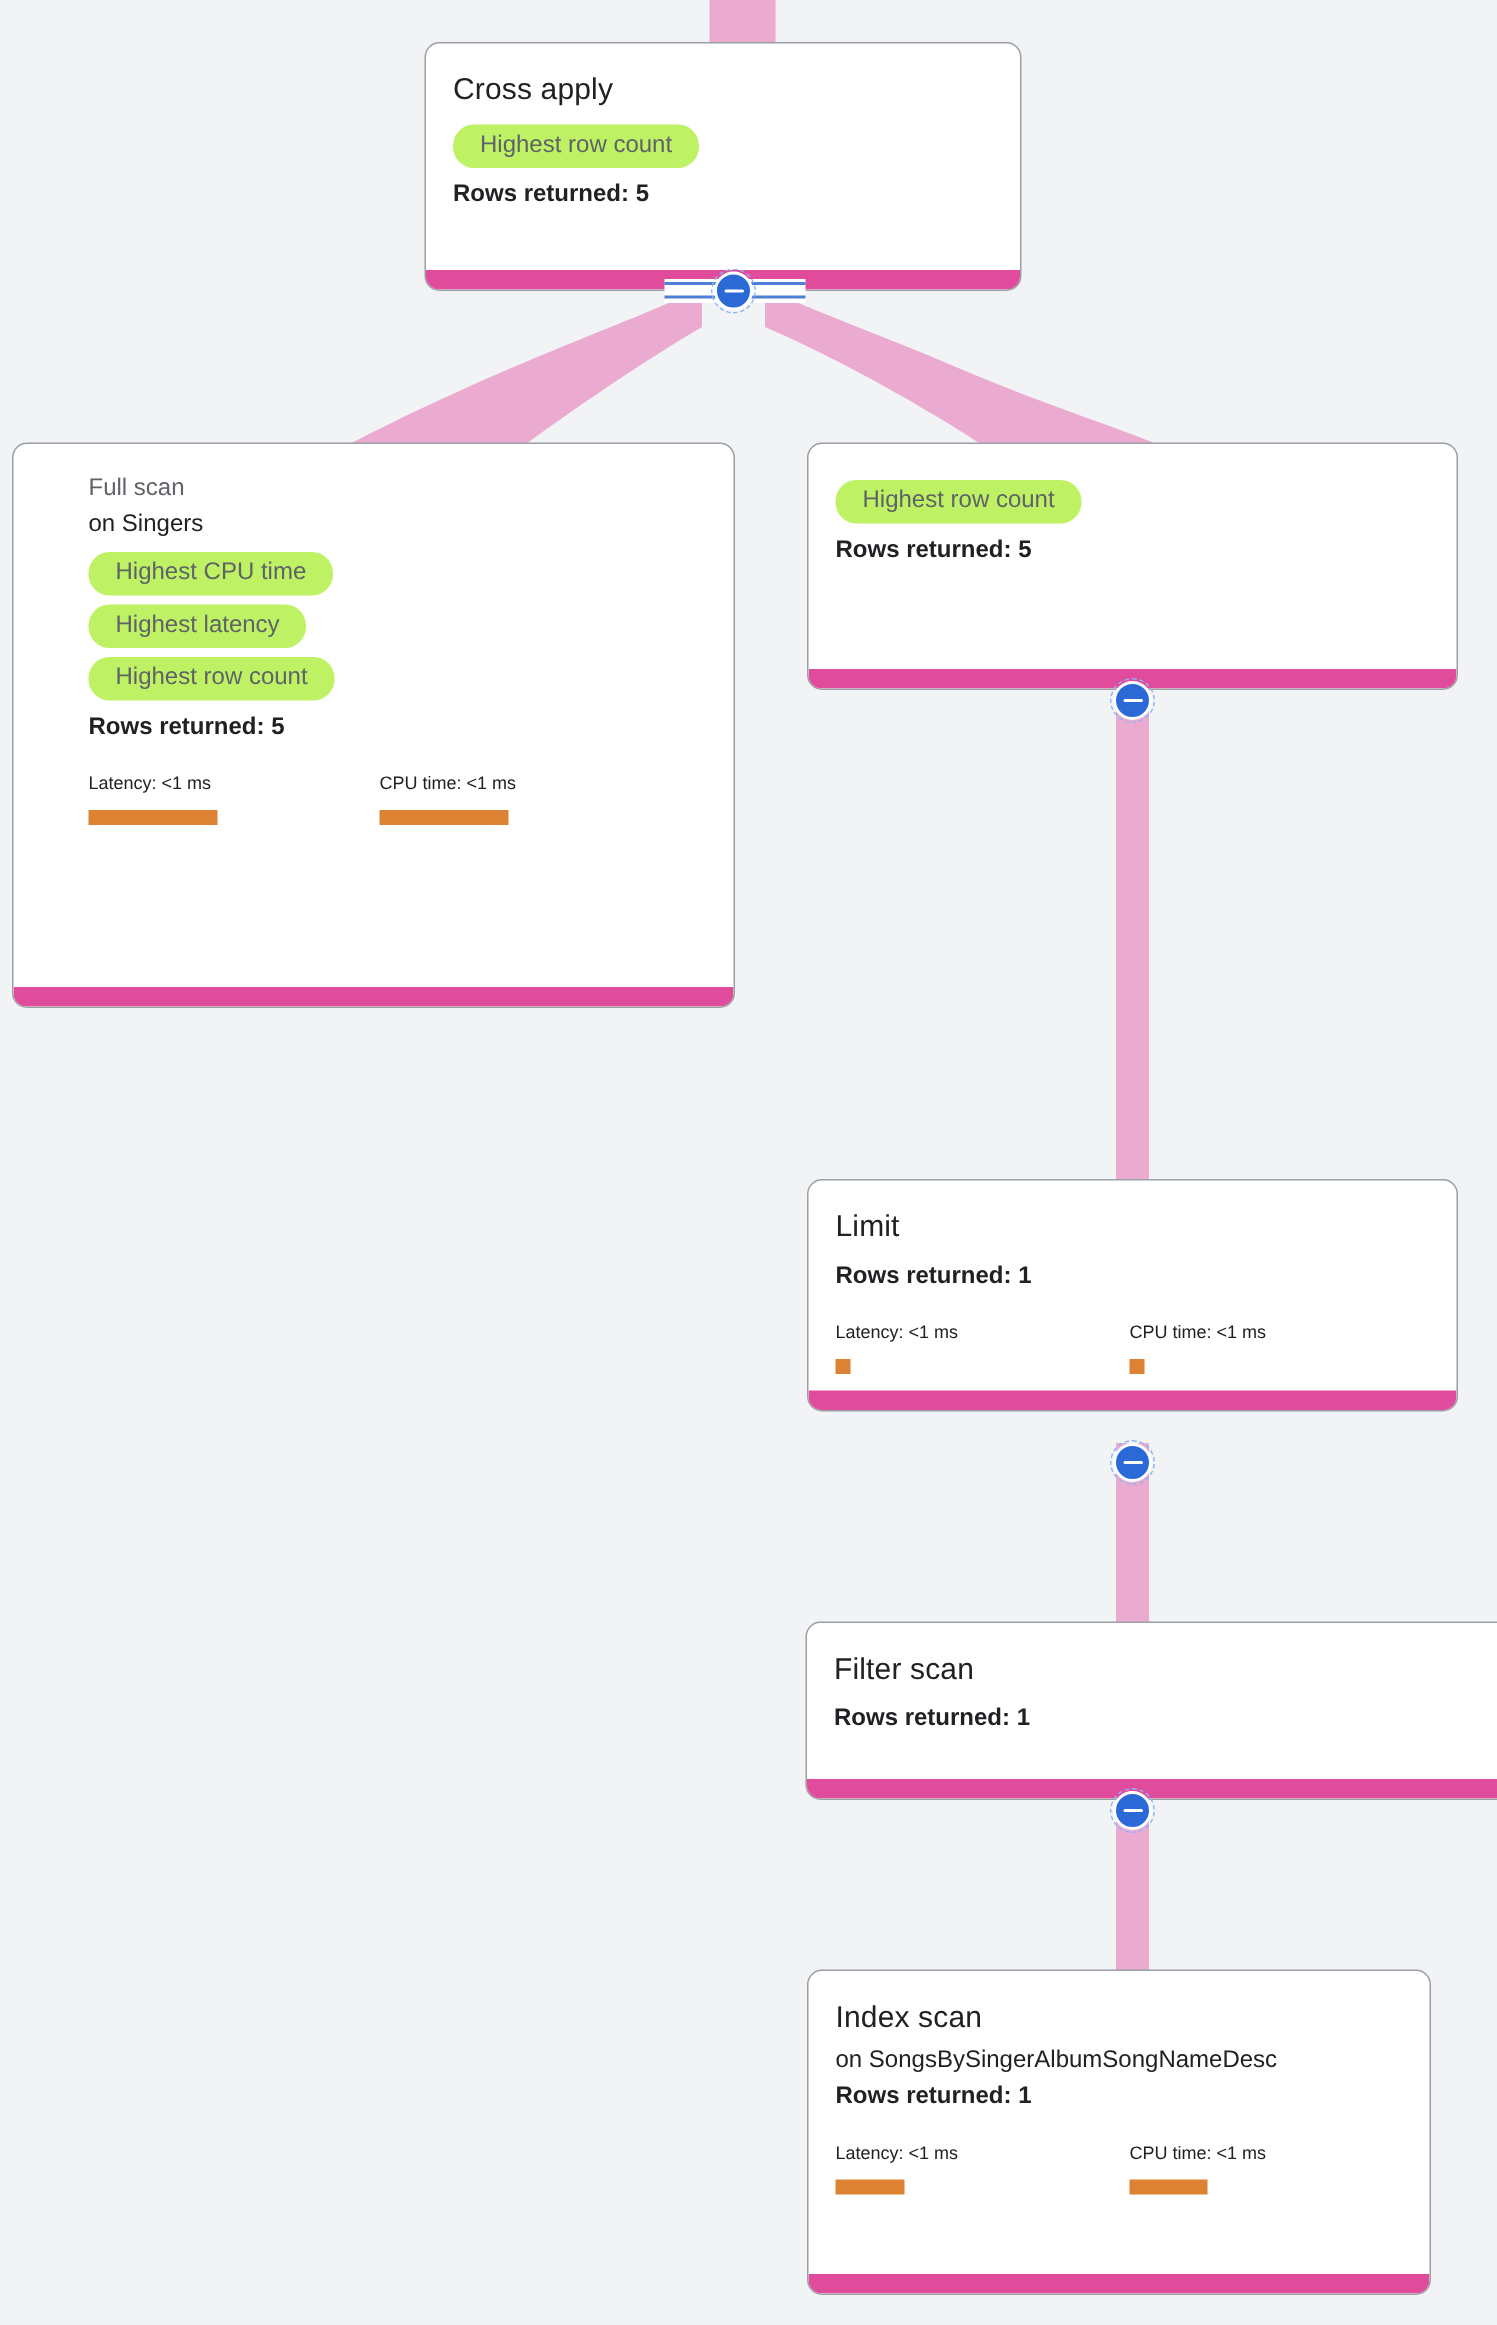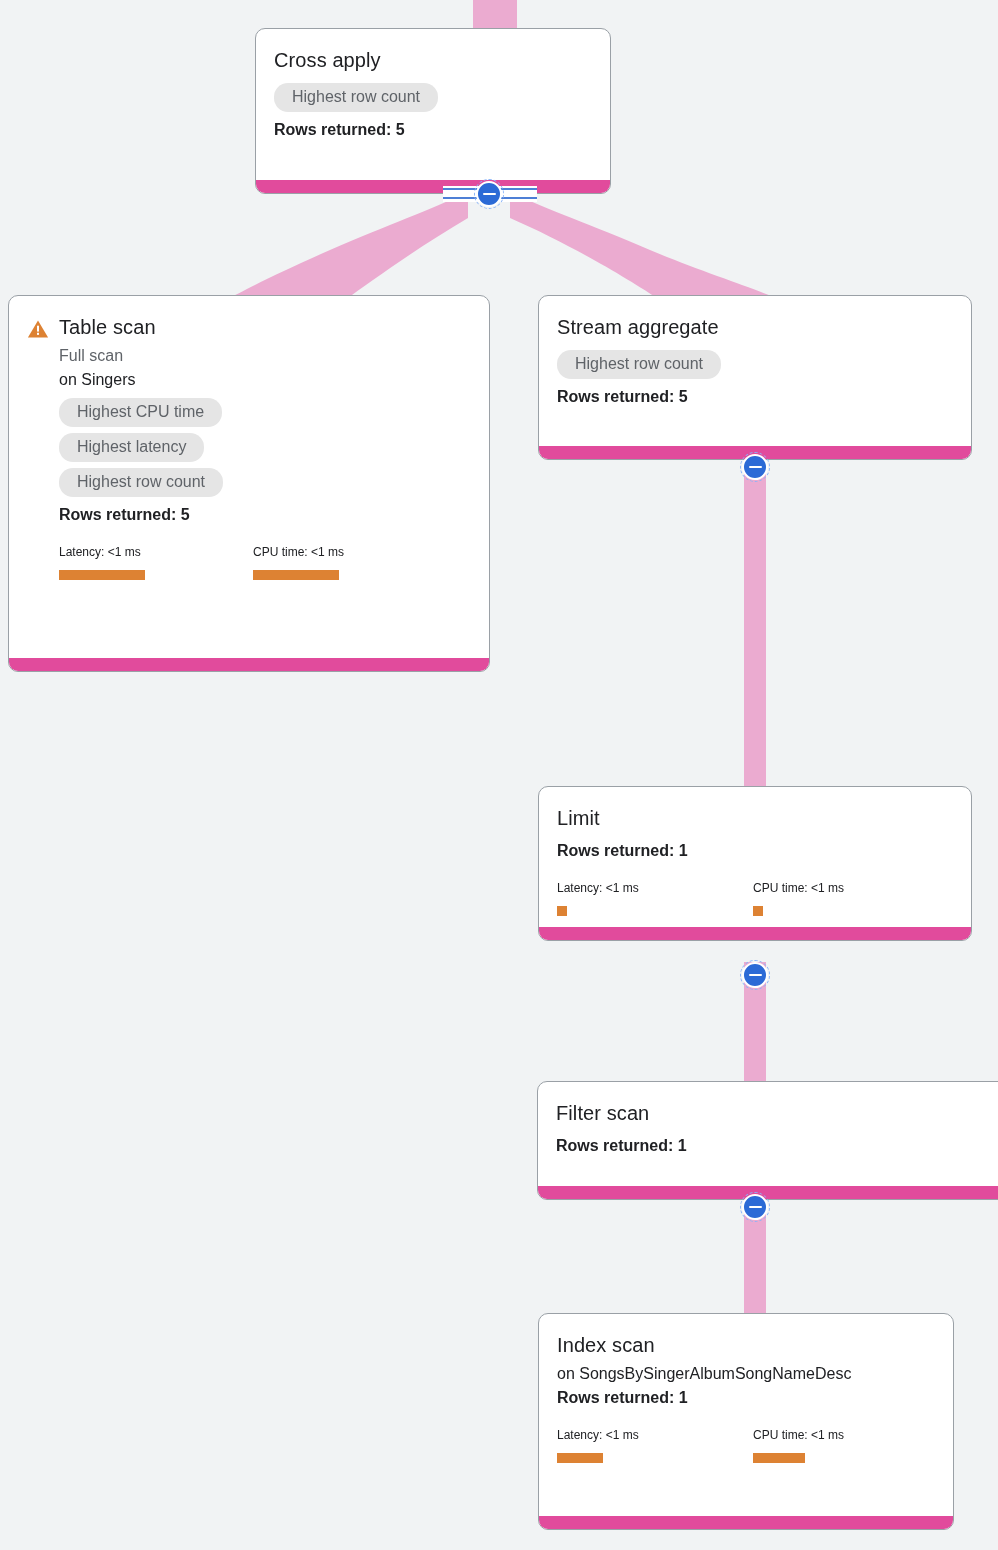--- a/index.html
+++ b/index.html
@@ -88,21 +88,21 @@
     font-size: 16px;
     line-height: 24px;
     color: #202124;
     white-space: nowrap;
   }
   .sub-line.muted {
     color: #5f6368;
   }
   .chip {
     display: inline-block;
-    background: #e5e5e5;
+    background: #bef264;
     color: #5f6368;
     border-radius: 14px;
     font-size: 16px;
     line-height: 20px;
     padding: 4px 18px 5px 18px;
     margin: 6px 0 0 0;
   }
   .chip-row {
     display: block;
   }
@@ -201,21 +201,21 @@
              C 630 280, 570 244, 510 218
              Z" fill="#ebabd0"></path>
 
     <rect x="744" y="460" width="22" height="330" fill="#ebabd0"></rect>
 
     <rect x="744" y="962" width="22" height="122" fill="#ebabd0"></rect>
 
     <rect x="744" y="1192" width="22" height="128" fill="#ebabd0"></rect>
   </svg>
 
-  <div class="node" style="left:255px; top:28px; width:356px; height:166px;">
+  <div class="node" style="left:283px; top:28px; width:398px; height:166px;">
     <div class="node-inner">
       <div class="node-head">
         <div class="node-title">Cross apply</div>
       </div>
       <div class="node-body">
         <div class="chip-row">
           <span class="chip">Highest row count</span>
         </div>
         <div class="rows-line">Rows returned: 5</div>
       </div>
@@ -227,28 +227,20 @@
     <div class="railbg"></div>
     <div class="rail r1"></div>
     <div class="rail r2"></div>
   </div>
   <div class="collapse-btn" style="left:476px; top:181px;">
     <span class="minus"></span>
   </div>
 
   <div class="node" style="left:8px; top:295px; width:482px; height:377px;">
     <div class="node-inner">
-      <div class="node-head">
-        <svg class="warn-icon" viewBox="0 0 24 24" xmlns="http://www.w3.org/2000/svg">
-          <path d="M12 2.6 L23 21.4 L1 21.4 Z" fill="#dd8233"></path>
-          <rect x="10.9" y="8.4" width="2.2" height="6.4" fill="#ffffff"></rect>
-          <rect x="10.9" y="16.1" width="2.2" height="2.3" fill="#ffffff"></rect>
-        </svg>
-        <div class="node-title">Table scan</div>
-      </div>
       <div class="node-body indented">
         <div class="sub-line muted">Full scan</div>
         <div class="sub-line">on Singers</div>
         <div class="chip-row">
           <span class="chip">Highest CPU time</span>
         </div>
         <div class="chip-row">
           <span class="chip">Highest latency</span>
         </div>
         <div class="chip-row">
@@ -265,23 +257,20 @@
             <div class="metric-bar" style="width:86px;"></div>
           </div>
         </div>
       </div>
     </div>
     <div class="node-bottom-bar"></div>
   </div>
 
   <div class="node" style="left:538px; top:295px; width:434px; height:165px;">
     <div class="node-inner">
-      <div class="node-head">
-        <div class="node-title">Stream aggregate</div>
-      </div>
       <div class="node-body">
         <div class="chip-row">
           <span class="chip">Highest row count</span>
         </div>
         <div class="rows-line">Rows returned: 5</div>
       </div>
     </div>
     <div class="node-bottom-bar"></div>
   </div>
   <div class="collapse-btn" style="left:742px; top:454px;">

